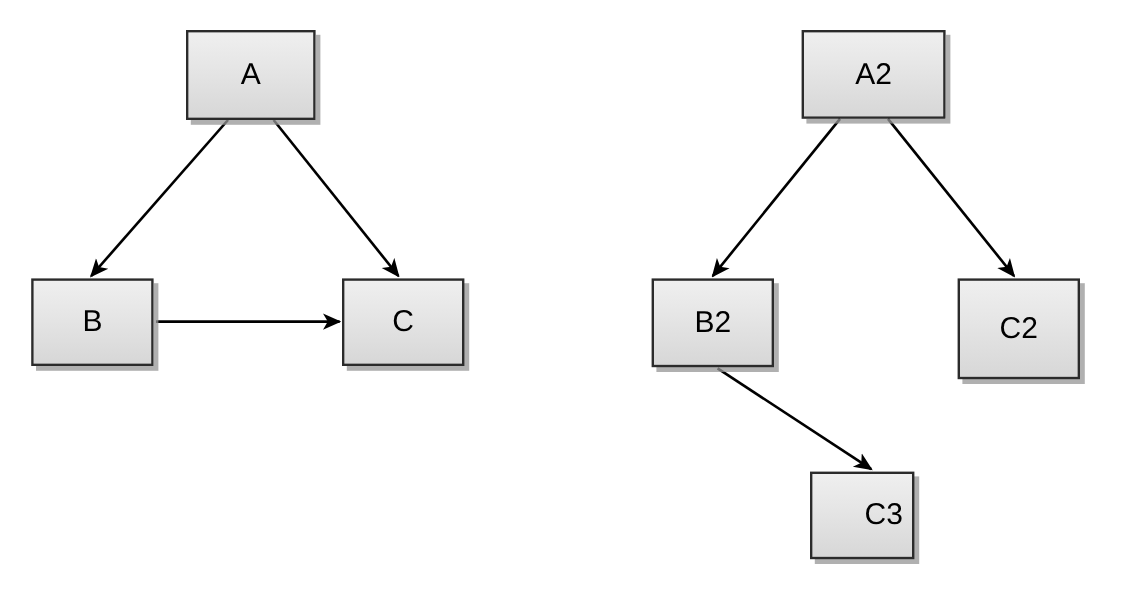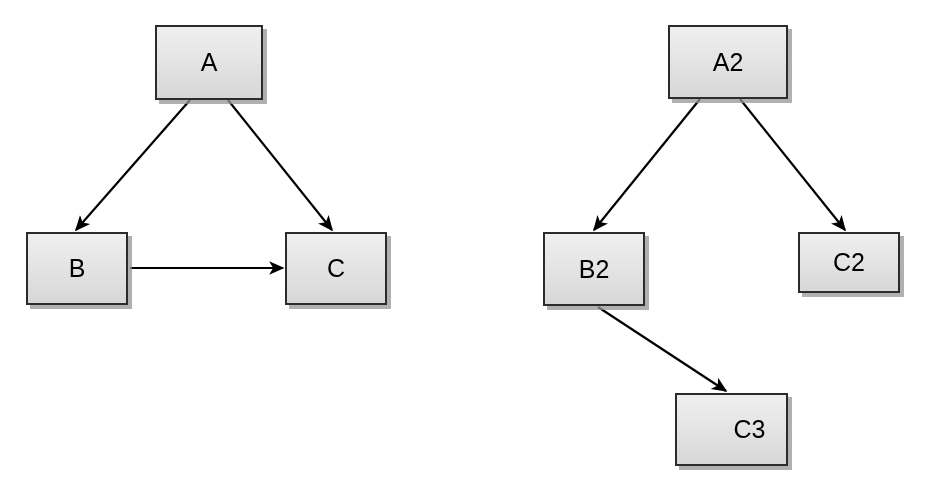--- a/index.html
+++ b/index.html
@@ -77,21 +77,21 @@
       </div>
       <div class="node" style="left: 285px; top: 232px; width: 102px; height: 73px;">
         <span class="node-label">C</span>
       </div>
       <div class="node" style="left: 668px; top: 25px; width: 120px; height: 74px;">
         <span class="node-label">A2</span>
       </div>
       <div class="node" style="left: 543px; top: 232px; width: 102px; height: 74px;">
         <span class="node-label">B2</span>
       </div>
-      <div class="node" style="left: 798px; top: 232px; width: 102px; height: 61px;">
+      <div class="node" style="left: 798px; top: 232px; width: 102px; height: 84px;">
         <span class="node-label">C2</span>
       </div>
-      <div class="node" style="left: 675px; top: 393px; width: 113px; height: 73px; padding-left: 36px;">
+      <div class="node" style="left: 675px; top: 393px; width: 87px; height: 73px; padding-left: 36px;">
         <span class="node-label">C3</span>
       </div>
     </div>
 
 </div>
 
 </body></html>

